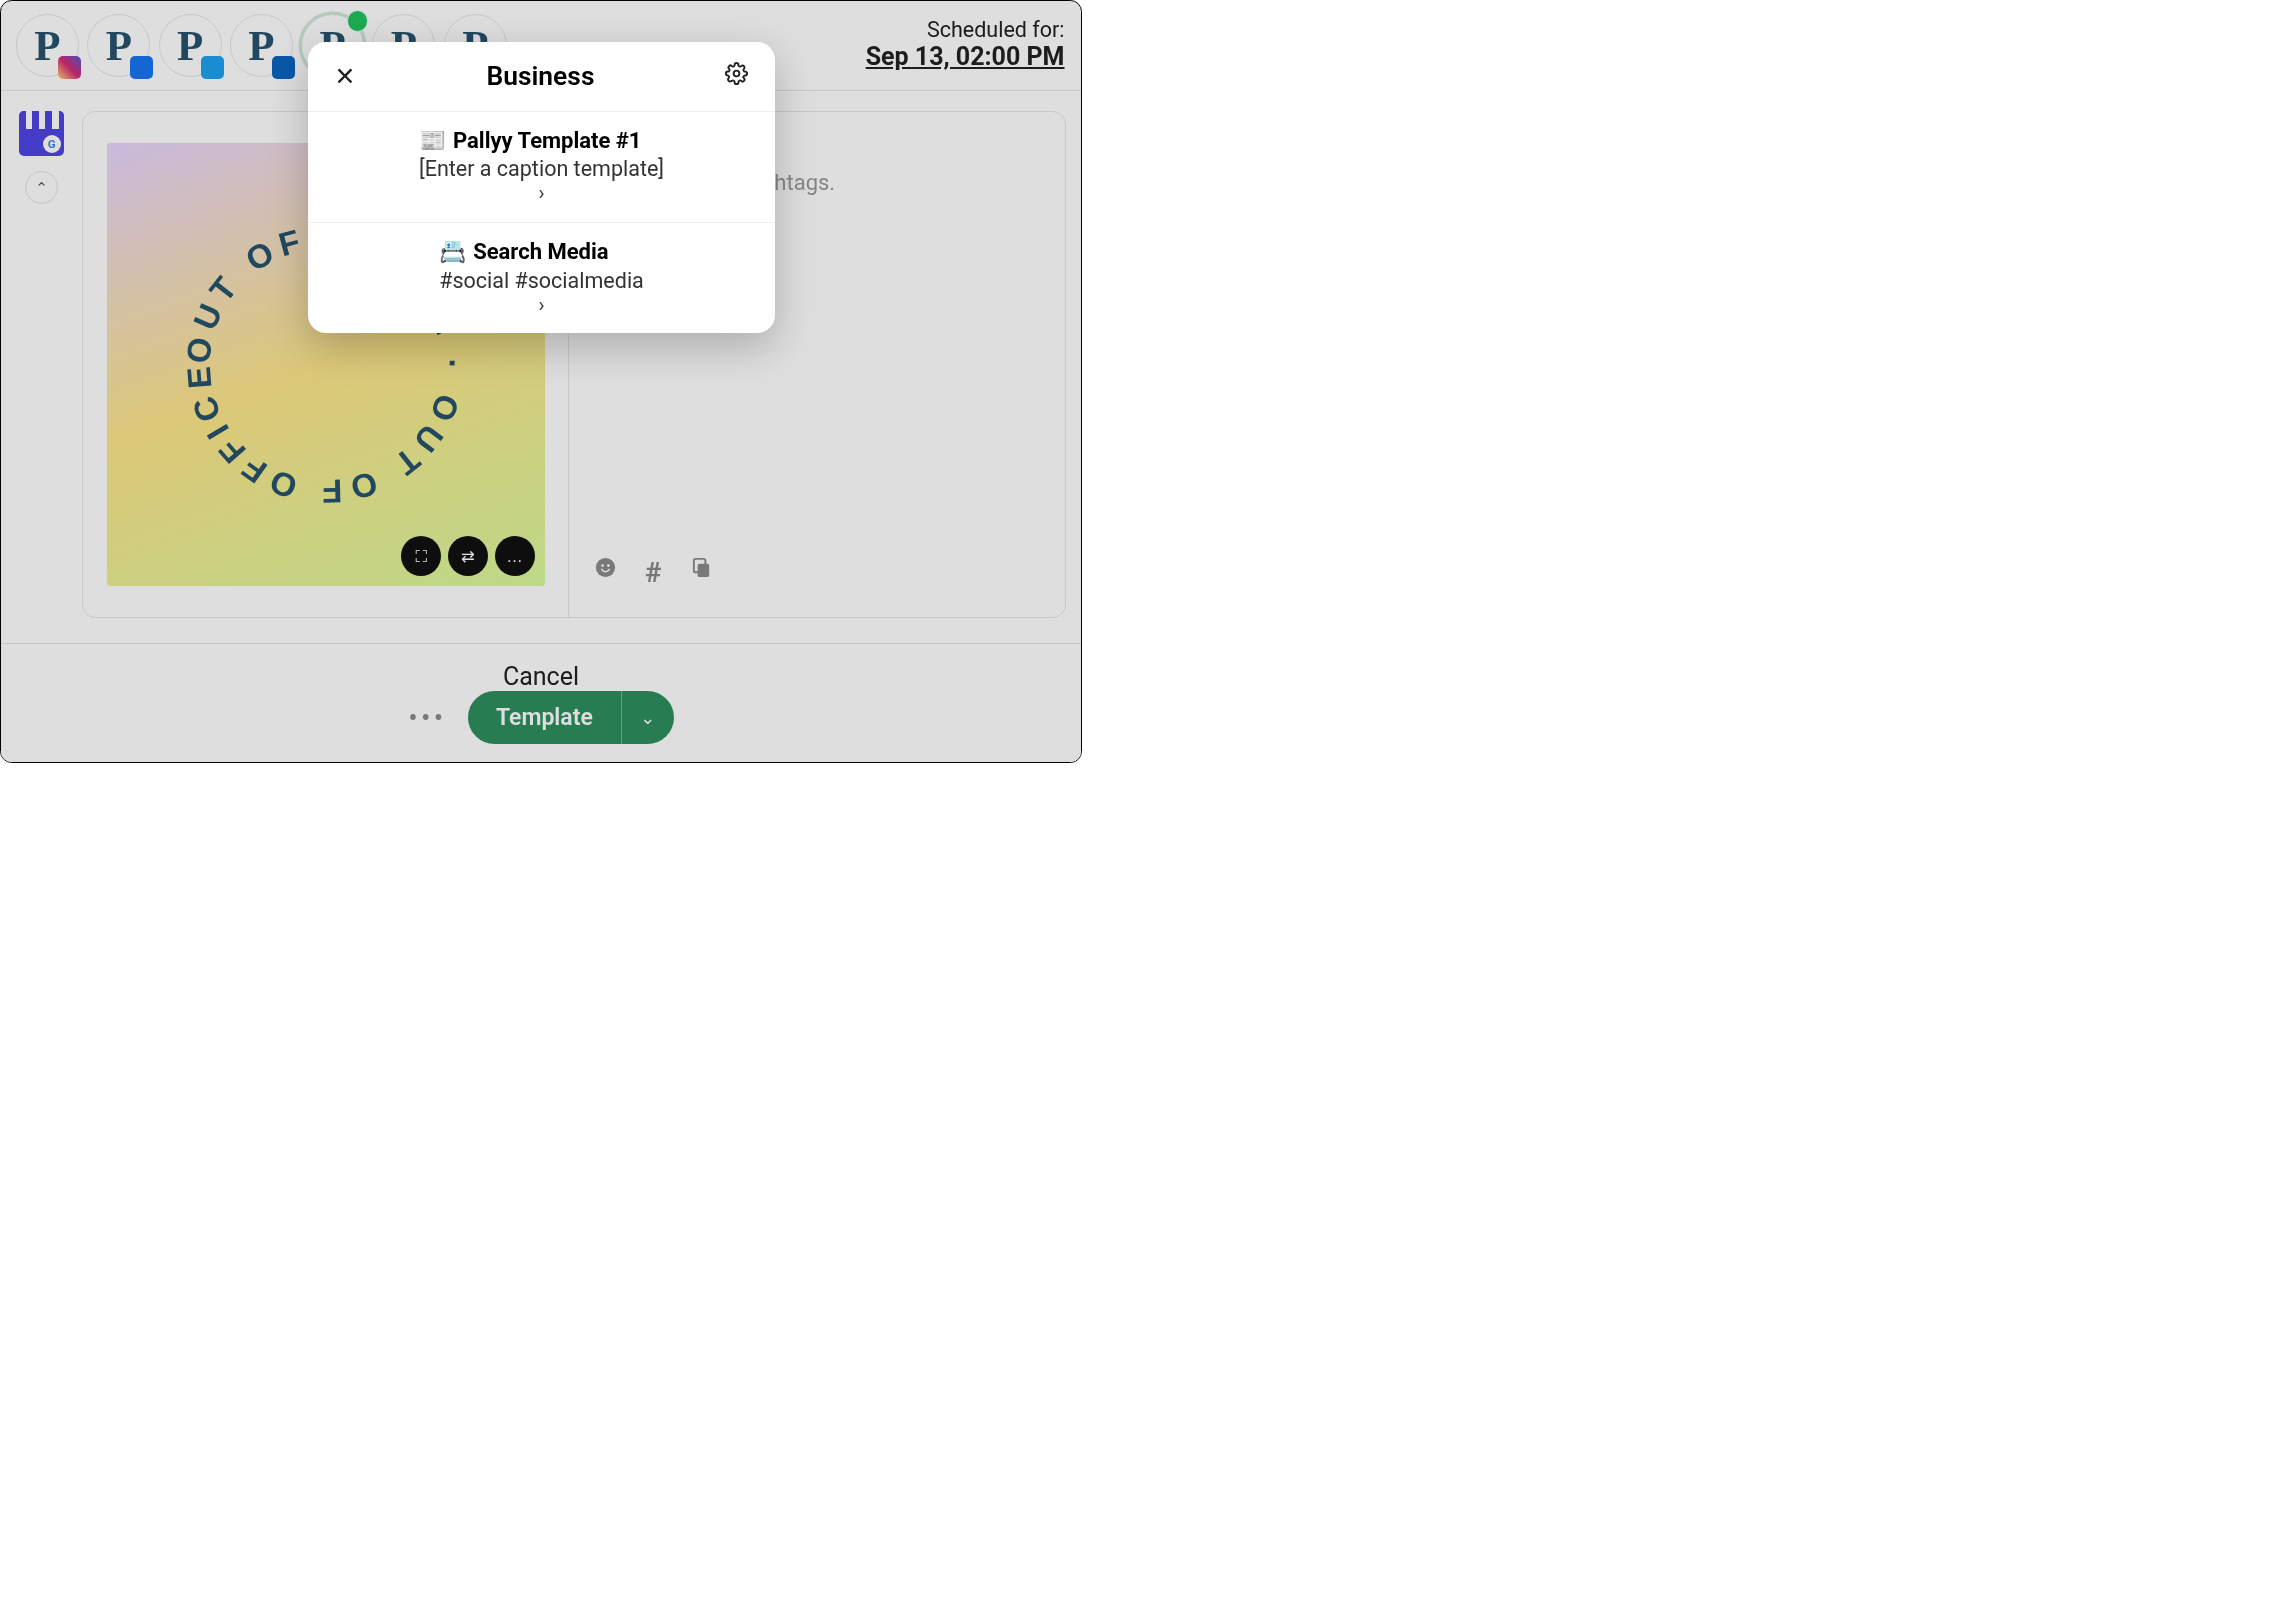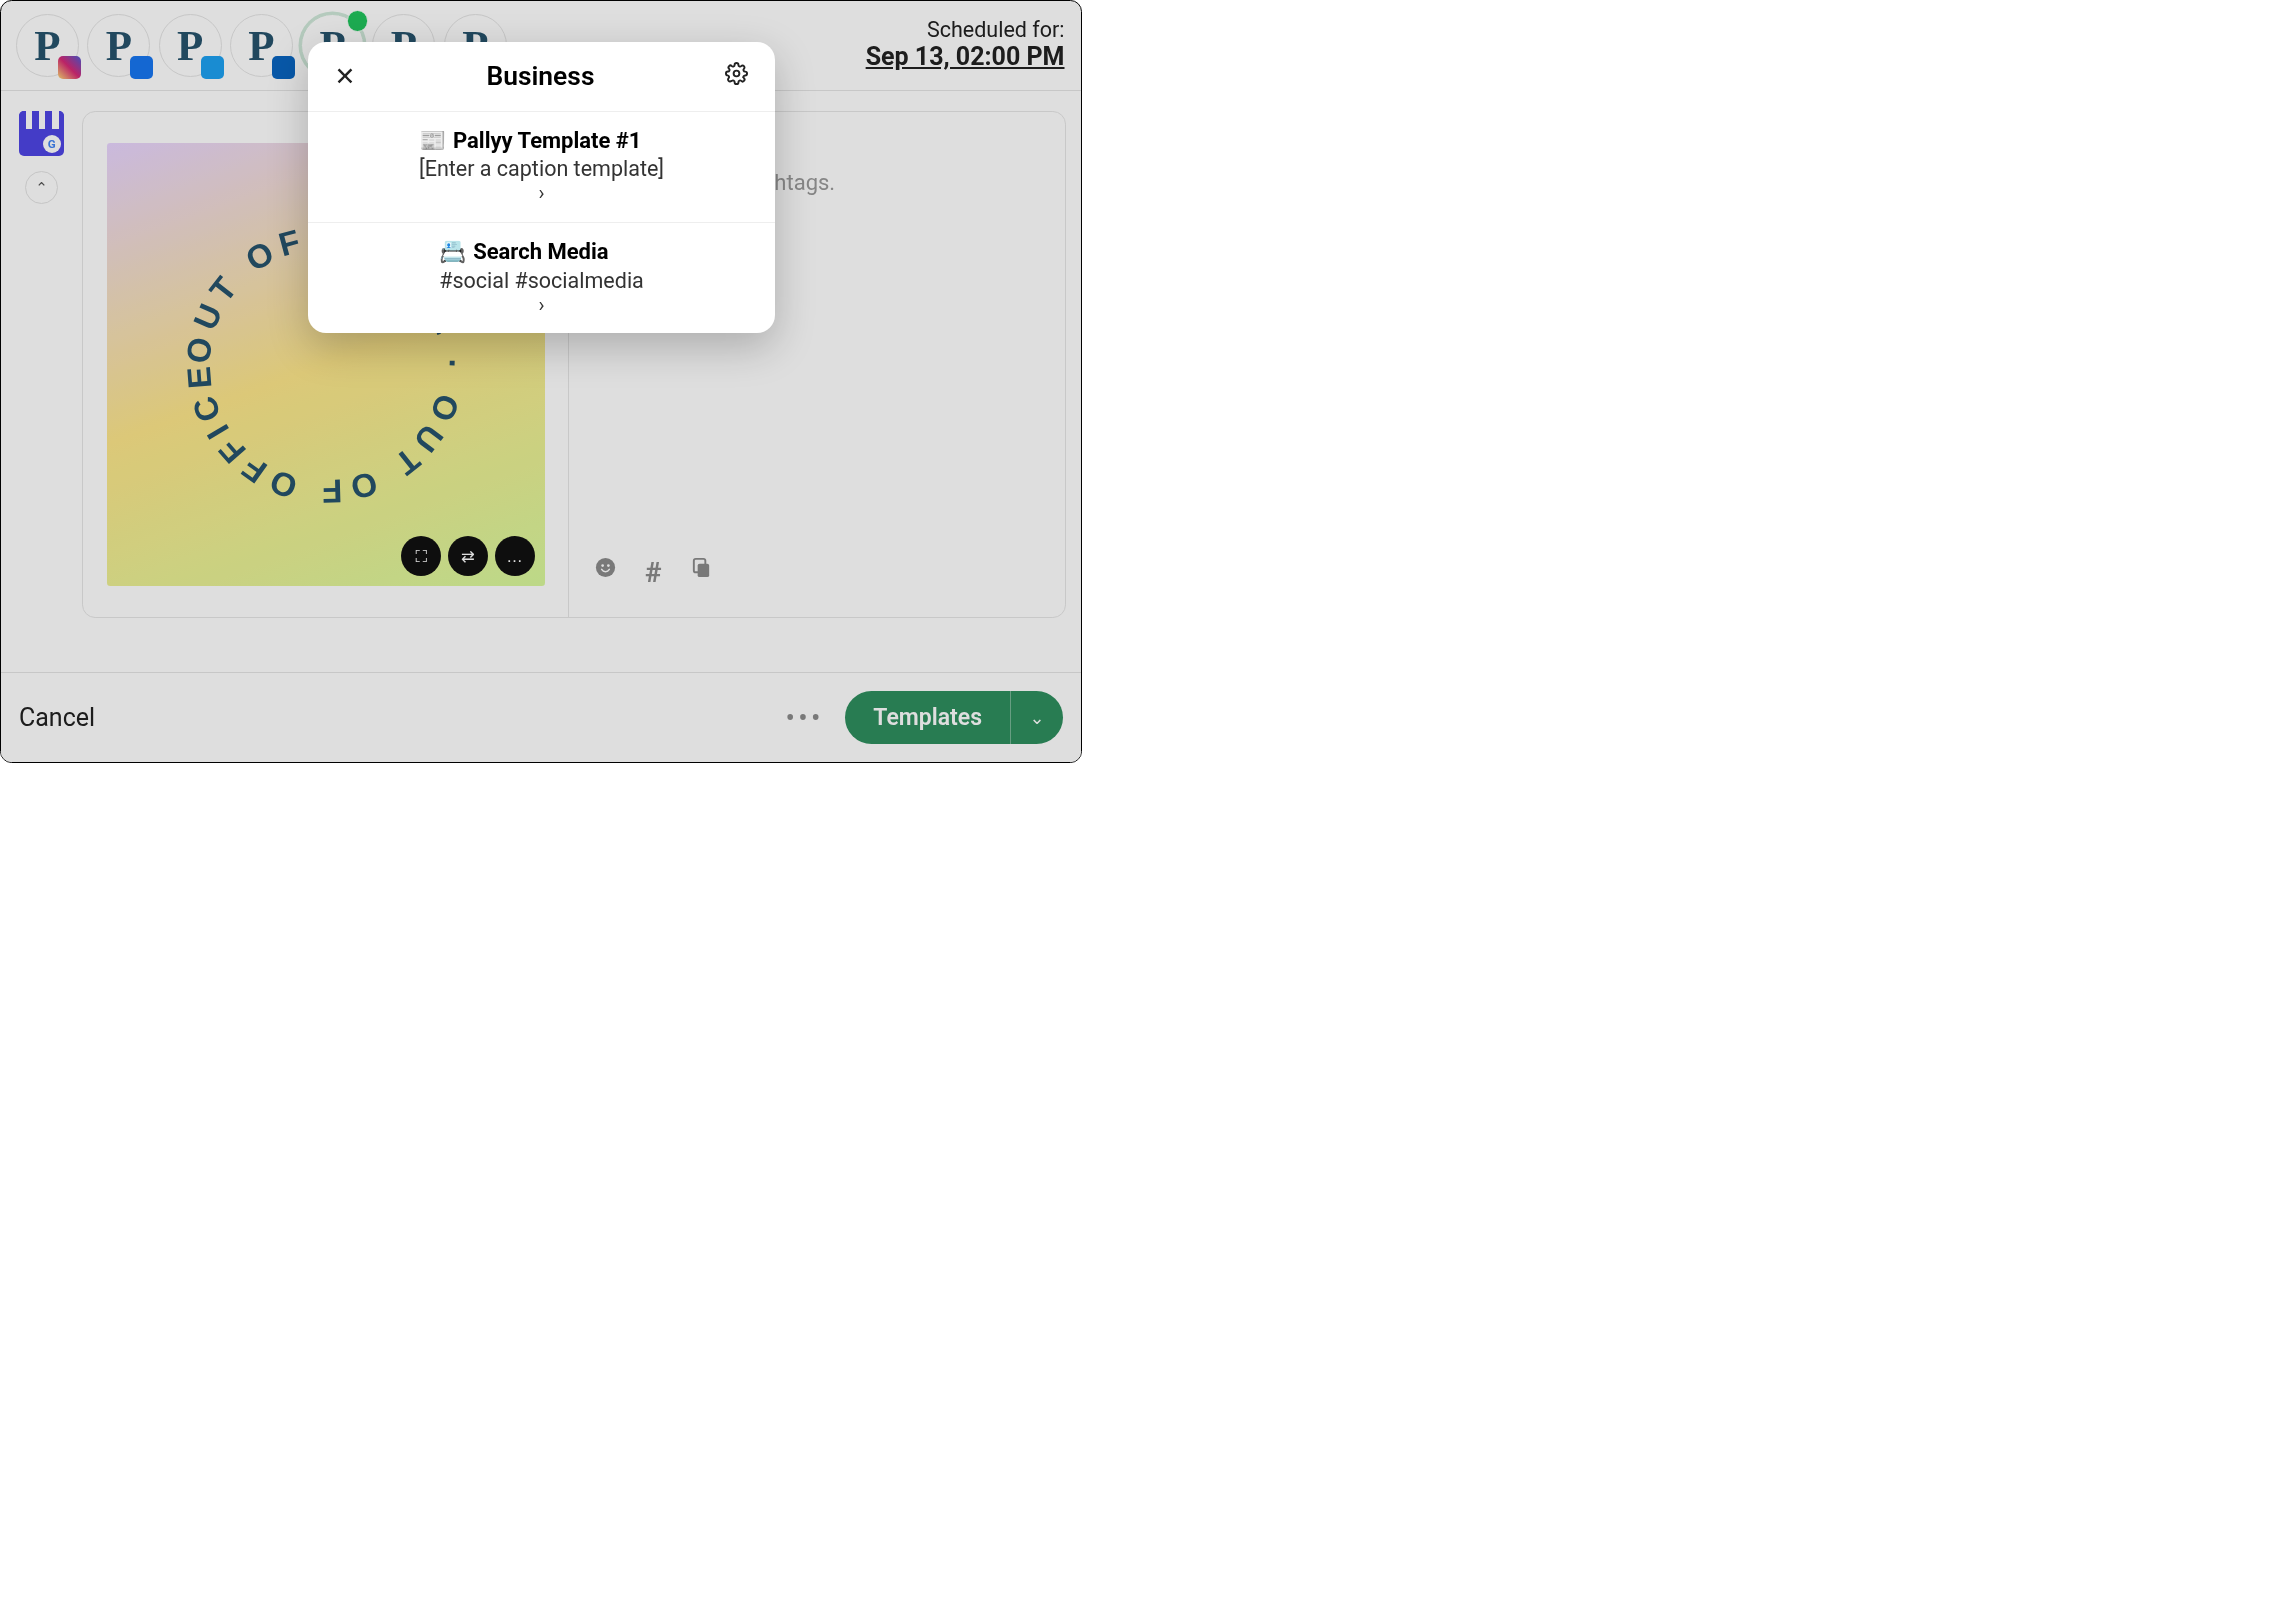--- a/index.html
+++ b/index.html
@@ -152,20 +152,21 @@
   .caption-tools { display:flex; gap:28px; margin-top:auto; padding-bottom:6.6px;}
   .caption-tools .tool { font-size:25px; color:#8c8c8c; cursor:pointer; }
 
   
   .footer {
     position:absolute; left:0; right:0; bottom:0;
     border-top:1.7px solid #e5e5e5;
     display:flex; align-items:center; justify-content:space-between;
     padding: 18px 18px;
     background:#fff;
+    flex-direction:column;
   }
   .cancel { font-size:25px; color:#222; cursor:pointer; }
   .footer-right { display:flex; align-items:center; gap:21.5px; }
   .more-dots { font-size:28px; color:#8c8c8c; cursor:pointer; letter-spacing:3.3px;}
   .schedule-btn {
     display:flex; align-items:stretch;
     background:#2f8f5f; color:#fff; border-radius:30px; overflow:hidden;
     height:53px;
   }
   .schedule-btn .label { padding: 0 28px; display:flex;align-items:center; font-size:23px; font-weight:600; cursor:pointer;}
@@ -309,21 +310,21 @@
       </div>
     </div>
   </div>
 </div>
 
 <div class="footer">
   <div class="cancel">Cancel</div>
   <div class="footer-right">
     <div class="more-dots">•••</div>
     <div class="schedule-btn">
-      <div class="label">Templates</div>
+      <div class="label">Template</div>
       <div class="caret">
           <span>⌄</span>
         </div>
     </div>
   </div>
 </div>
 
 <div class="dimmed-overlay"></div>
 
 <div class="modal">

